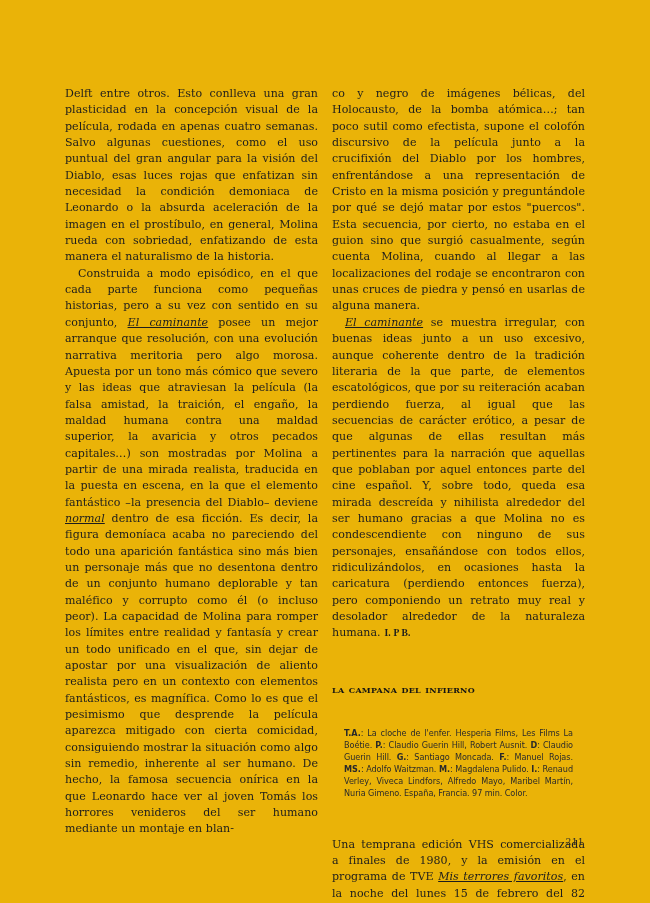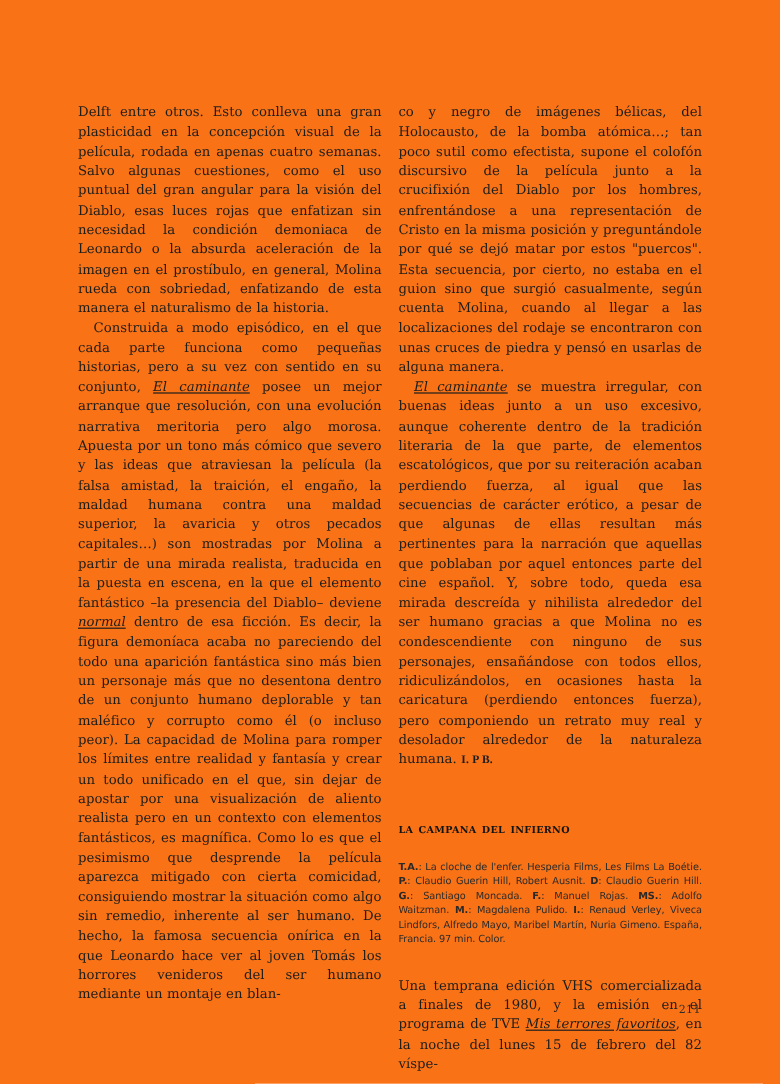--- a/index.html
+++ b/index.html
@@ -14,21 +14,21 @@
     font-family: "DejaVu Serif", "Liberation Serif", serif;
     color: #1b1b1b;
     overflow: hidden;
   }
 
   .page {
     position: absolute;
     left: 0; top: 0;
     width: 650px;
     height: 903px;
-    background: #f97316;
+    background: #eab308;
   }
 
   .columns {
     position: absolute;
     left: 65px;
     top: 86px;
     width: 520px;
     height: 740px;
     display: flex;
     flex-direction: row;
@@ -82,21 +82,21 @@
     color: #141414;
     white-space: nowrap;
   }
 
   .gap-before-heading { height: 38px; }
   .gap-after-heading  { height: 17px; }
   .gap-after-credits  { height: 26px; }
 
   
   .credits {
-    margin: 0;
+    margin: 12px;
     font-family: "DejaVu Sans", "Liberation Sans", sans-serif;
     font-size: 8.15px;
     line-height: 12.0px;
     text-align: justify;
     color: #2a2a2a;
     letter-spacing: -0.05px;
     word-spacing: -0.02em;
   }
   .credits .bd {
     font-weight: 700;

